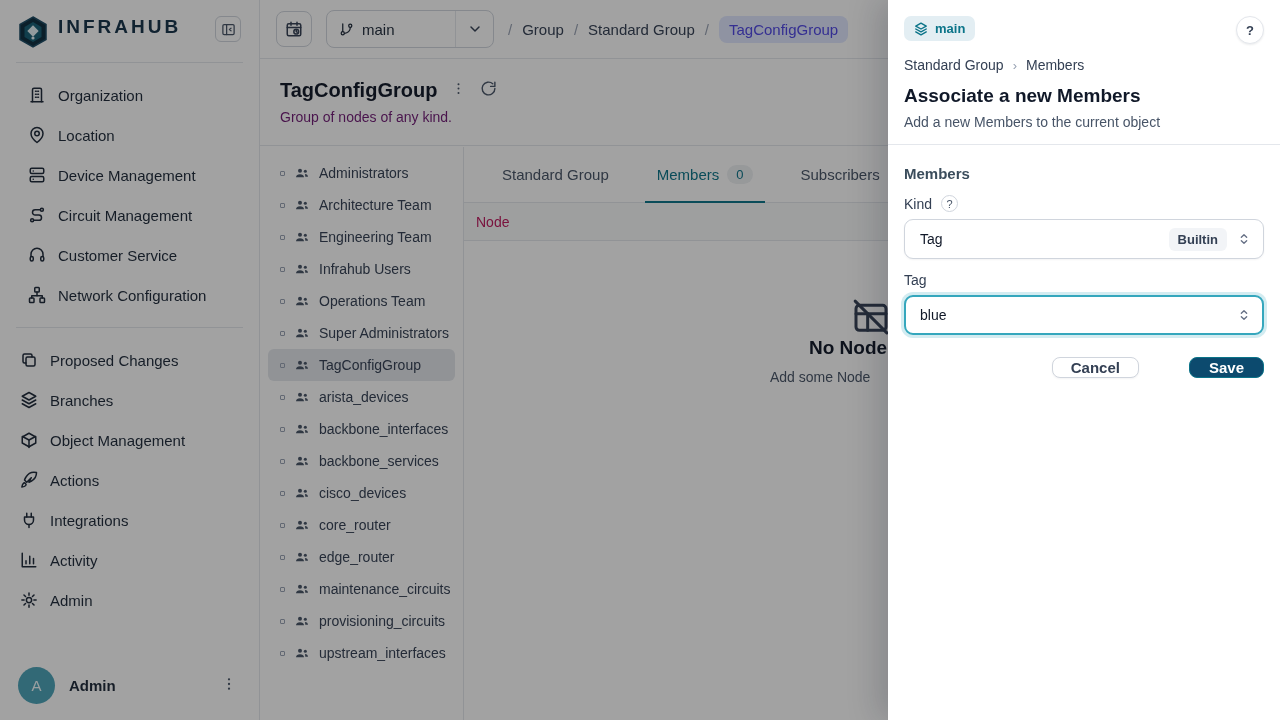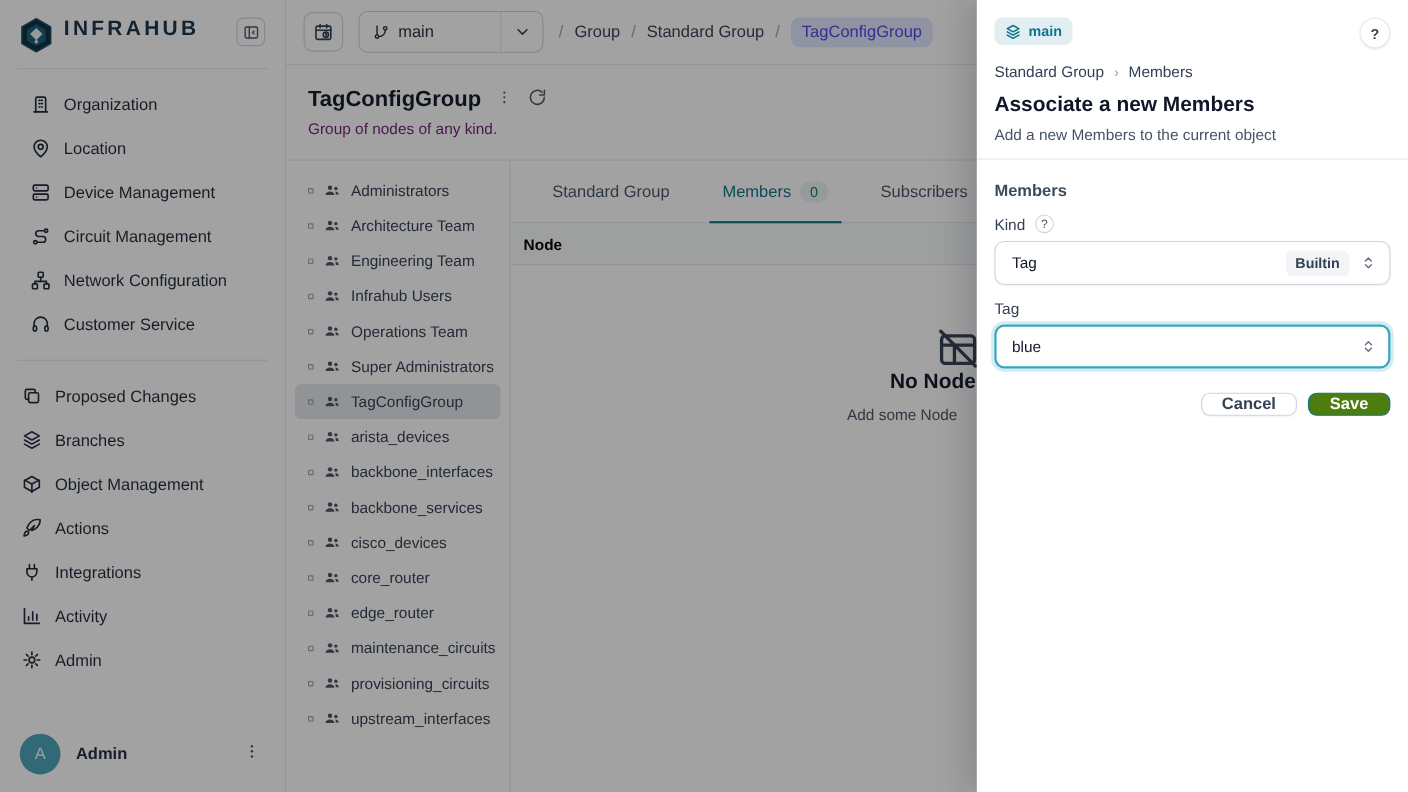--- a/index.html
+++ b/index.html
@@ -68,21 +68,21 @@
   .tab { display:flex; align-items:center; gap:8px; font-size:15px; color:#475467;
     padding:0 12px; margin:0 12px; height:100%; position:relative; cursor:pointer; }
   .tab .cnt { background:#EDF0F3; color:#475467; font-size:13px; border-radius:10px;
     padding:2px 9px; }
   .tab.active { color:#0B7489; }
   .tab.active .cnt { color:#0B7489; }
   .tab.active::after { content:""; position:absolute; left:0; right:0; bottom:-1px;
     height:2px; background:#0B7489; }
   .thead { height:38px; background:#F9FAFB; border-bottom:1px solid #E4E7EC; display:flex;
     align-items:center; }
-  .th { font-size:14px; font-weight:700; color:#000000; padding-left:12px; flex:1; }
+  .th { font-size:14px; font-weight:400; color:#be185d; padding-left:12px; flex:1; }
   .th-meta { width:34px; align-self:stretch; border-left:1px solid #E4E7EC; display:flex;
     align-items:center; justify-content:center; color:#98A2B3; font-size:12px; }
   .empty-icon { position:absolute; left:387px; top:150px; color:#344054; }
   .empty-title { position:absolute; left:345px; top:190px; font-size:19px; font-weight:600;
     color:#101828; white-space:nowrap; }
   .empty-sub { position:absolute; left:306px; top:222px; font-size:14px; color:#475467;
     white-space:nowrap; }
 
   
   .overlay { position:absolute; inset:0; background:rgba(10,10,10,0.38); z-index:50; }
@@ -117,21 +117,21 @@
   .sel-badge { background:#F2F4F7; color:#344054; font-size:13px; font-weight:600;
     border-radius:6px; padding:4px 9px; margin-right:9px; }
   .select .ud { color:#667085; }
   .select.focused { border:2px solid #35A7BD; box-shadow:0 0 0 3px rgba(53,167,189,.22);
     padding:0 10px 0 14px; }
   .btn-row { margin-top:22px; display:flex; justify-content:flex-end; gap:10px; }
   .btn { height:21px; border-radius:8px; font-size:15px; font-weight:600; display:flex;
     align-items:center; justify-content:center; cursor:pointer; }
   .btn-cancel { background:#fff; border:1px solid #D0D5DD; color:#344054; padding:0 18px;
     box-shadow:0 1px 2px rgba(16,24,40,.05); }
-  .btn-save { background:#4d7c0f; border:1px solid #0B7489; color:#fff; padding:0 19px; }
+  .btn-save { background:#0c4a6e; border:1px solid #0B7489; color:#fff; padding:0 19px;margin-left:40px; }
 </style>
 </head>
 <body>
 
 <div class="sidebar">
   <div class="logo-row">
     <svg class="logo-hex" viewBox="0 0 30 32">
       <polygon points="15,1 28,8.5 28,23.5 15,31 2,23.5 2,8.5" fill="#0C2C3E" stroke="#1A4A63" stroke-width="1.5"></polygon>
       <polygon points="15,6 23.5,11 23.5,21 15,26 6.5,21 6.5,11" fill="#155E75"></polygon>
       <rect x="11" y="11" width="8" height="8" fill="#E6F4F8" transform="rotate(45 15 15)"></rect>
@@ -177,35 +177,35 @@
     <div class="nav-item">
       <svg width="18" height="18" viewBox="0 0 24 24" fill="none" stroke="currentColor" stroke-width="2" stroke-linecap="round" stroke-linejoin="round">
           <circle cx="5.5" cy="19" r="2"></circle>
           <circle cx="18.5" cy="5" r="2"></circle>
           <path d="M7.5 19h7a3.5 3.5 0 0 0 0-7h-5a3.5 3.5 0 0 1 0-7h7"></path>
         </svg>
       <span>Circuit Management</span>
     </div>
     <div class="nav-item">
       <svg width="18" height="18" viewBox="0 0 24 24" fill="none" stroke="currentColor" stroke-width="2" stroke-linecap="round" stroke-linejoin="round">
+          <path d="M4 14v-3a8 8 0 0 1 16 0v3"></path>
+          <rect x="3" y="14" width="4" height="6" rx="2"></rect>
+          <rect x="17" y="14" width="4" height="6" rx="2"></rect>
+        </svg>
+      <span>Customer Service</span>
+    </div>
+    <div class="nav-item">
+      <svg width="18" height="18" viewBox="0 0 24 24" fill="none" stroke="currentColor" stroke-width="2" stroke-linecap="round" stroke-linejoin="round">
           <rect x="9" y="2" width="6" height="6" rx="1"></rect>
           <rect x="2" y="16" width="6" height="6" rx="1"></rect>
           <rect x="16" y="16" width="6" height="6" rx="1"></rect>
           <path d="M5 16v-3h14v3"></path>
           <path d="M12 8v5"></path>
         </svg>
       <span>Network Configuration</span>
-    </div>
-    <div class="nav-item">
-      <svg width="18" height="18" viewBox="0 0 24 24" fill="none" stroke="currentColor" stroke-width="2" stroke-linecap="round" stroke-linejoin="round">
-          <path d="M4 14v-3a8 8 0 0 1 16 0v3"></path>
-          <rect x="3" y="14" width="4" height="6" rx="2"></rect>
-          <rect x="17" y="14" width="4" height="6" rx="2"></rect>
-        </svg>
-      <span>Customer Service</span>
     </div>
   </div>
 
   <div class="side-divider"></div>
 
   <div class="nav-group2">
     <div class="nav-item">
       <svg width="18" height="18" viewBox="0 0 24 24" fill="none" stroke="currentColor" stroke-width="2" stroke-linecap="round" stroke-linejoin="round">
           <rect x="8" y="8" width="12" height="12" rx="2"></rect>
           <path d="M16 8V6a2 2 0 0 0-2-2H6a2 2 0 0 0-2 2v8a2 2 0 0 0 2 2h2"></path>

